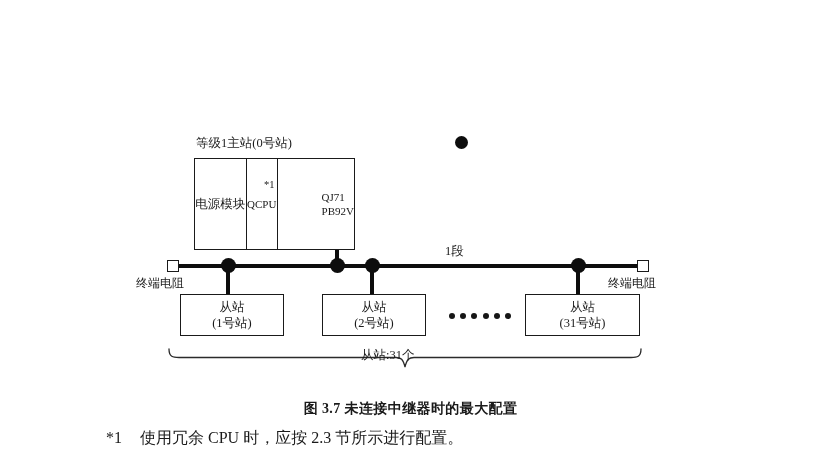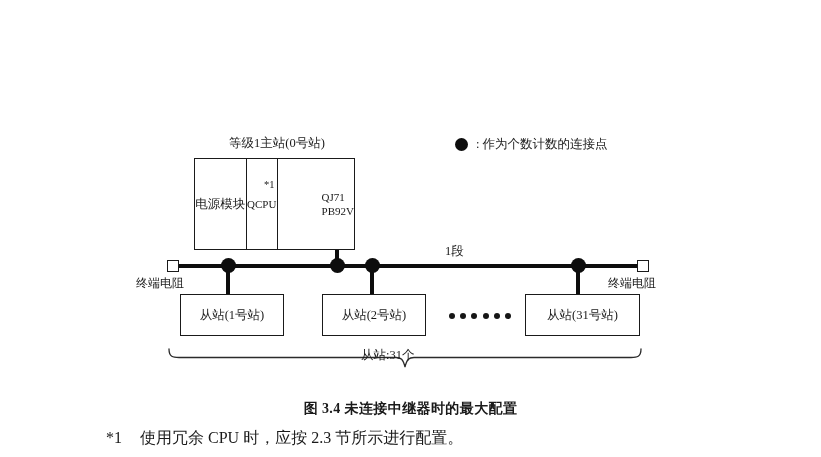--- a/index.html
+++ b/index.html
@@ -38,21 +38,21 @@
   #legend .dot {
     width: 13px; height: 13px; border-radius: 50%;
     background: #0d0d0d; display: inline-block;
   }
   #legend .legend-text {
     font-size: 12.5px; margin-left: 8px; white-space: nowrap;
   }
 
   
   #master-caption {
-    left: 196px; top: 135px; font-size: 12.5px; white-space: nowrap; margin-left: 33px;
+    left: 196px; top: 135px; font-size: 12.5px; white-space: nowrap;
   }
   #master-box {
     left: 194px; top: 158px; width: 161px; height: 92px;
     border: 1.6px solid #1a1a1a;
     box-sizing: border-box;
     display: flex;
   }
   #master-box .cell {
     position: relative;
     height: 100%;
@@ -97,21 +97,21 @@
   .stem-down { top: 266px; height: 28px; }
   .stem-up   { top: 250px; height: 18px; }
 
   #segment-label { left: 445px; top: 243px; font-size: 12.5px; }
 
   
   .slave-box {
     top: 294px; height: 42px;
     border: 1.4px solid #1a1a1a;
     box-sizing: border-box;
-    display: flex; flex-direction: row;
+    display: flex; flex-direction: column;
     align-items: center; justify-content: center;
     font-size: 12.5px; line-height: 16px;
     background: #ffffff;
   }
   #slave-1  { left: 180px; width: 104px; }
   #slave-2  { left: 322px; width: 104px; }
   #slave-31 { left: 525px; width: 115px; }
 
   #ellipsis {
     left: 449px; top: 313px; width: 62px;
@@ -140,21 +140,20 @@
   #footnote .fn-mark { margin-right: 14px; }
 </style>
 </head>
 <body>
 
 <div class="abs" id="heading-block">
 </div>
 
 <div class="abs" id="legend">
   <span class="dot"></span>
-  <span class="legend-text">: 作为个数计数的连接点</span>
 </div>
 
 <div class="abs" id="master-caption">等级1主站(0号站)</div>
 
 <div class="abs" id="master-box">
   <div class="cell cell-psu">
     <span>电源模块</span>
   </div>
   <div class="cell cell-cpu">
     <span>QCPU</span>
@@ -210,18 +209,18 @@
   <span></span>
 </div>
 
 <div class="abs" id="brace">
   <svg width="480" height="22" viewBox="0 0 480 22">
     <path d="M4,1 C4,9 8,9.5 14,9.5 L231,9.5 C236,9.5 238,11 240,19 C242,11 244,9.5 249,9.5 L466,9.5 C472,9.5 476,9 476,1" fill="none" stroke="#2b2b2b" stroke-width="1.3" stroke-linecap="round"></path>
   </svg>
 </div>
 <div class="abs" id="brace-label">从站:31个</div>
 
-<div class="abs" id="figure-caption">图 3.4  未连接中继器时的最大配置</div>
+<div class="abs" id="figure-caption">图 3.7  未连接中继器时的最大配置</div>
 
 <div class="abs" id="footnote">
   <span class="fn-mark">*1</span>
   <span>使用冗余 CPU 时，应按 2.3 节所示进行配置。</span>
 </div>
 
 </body></html>

